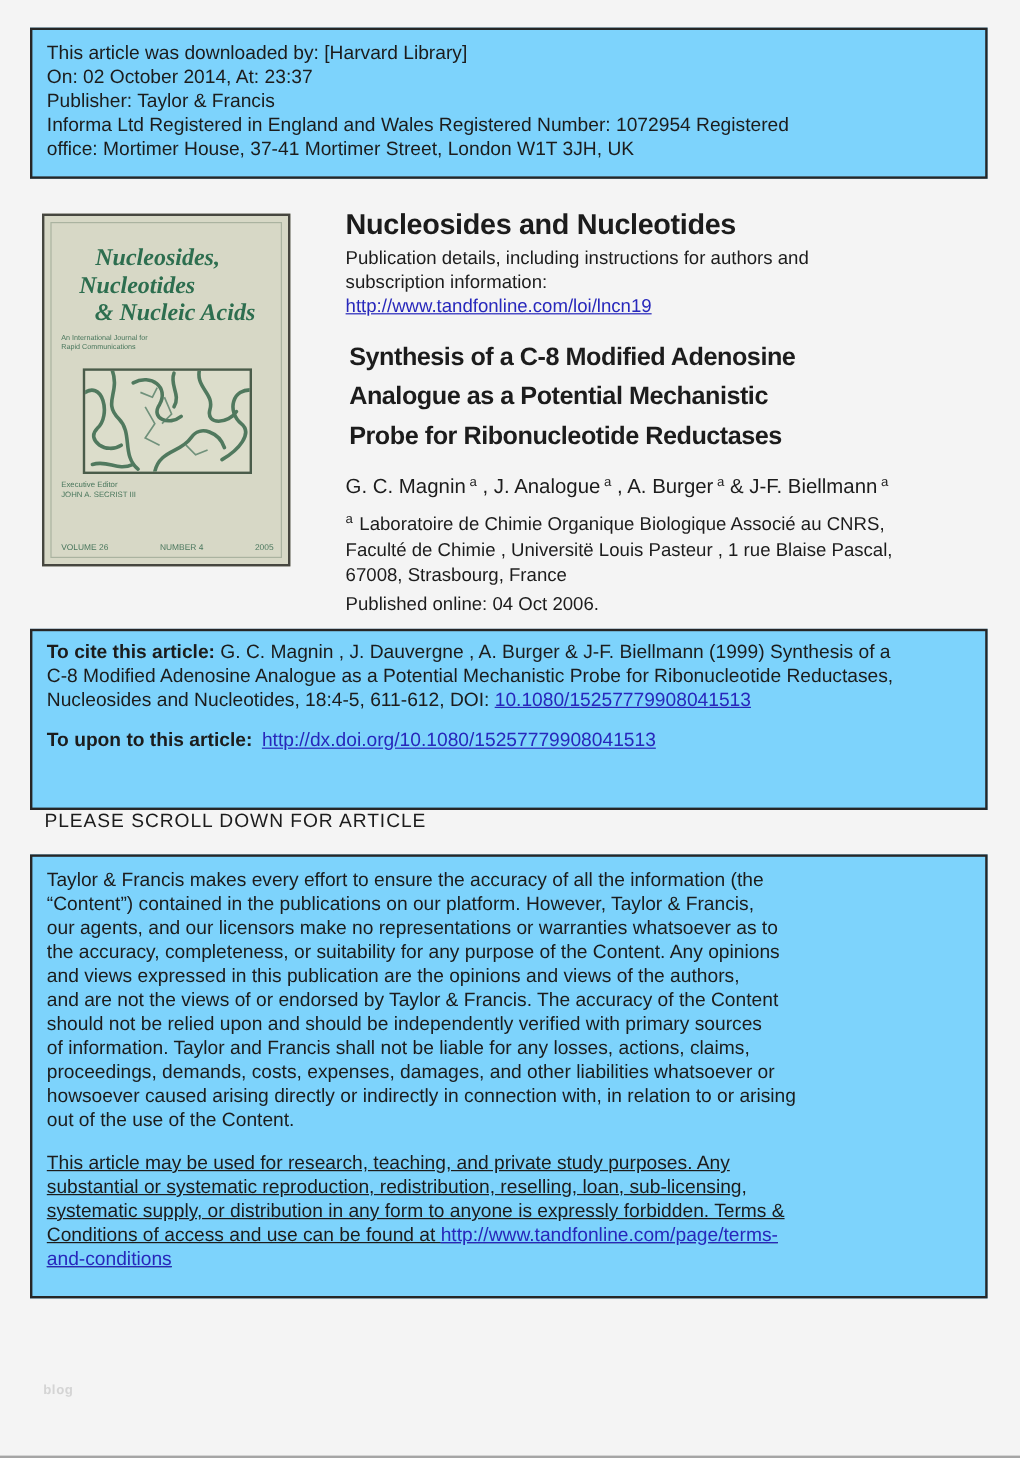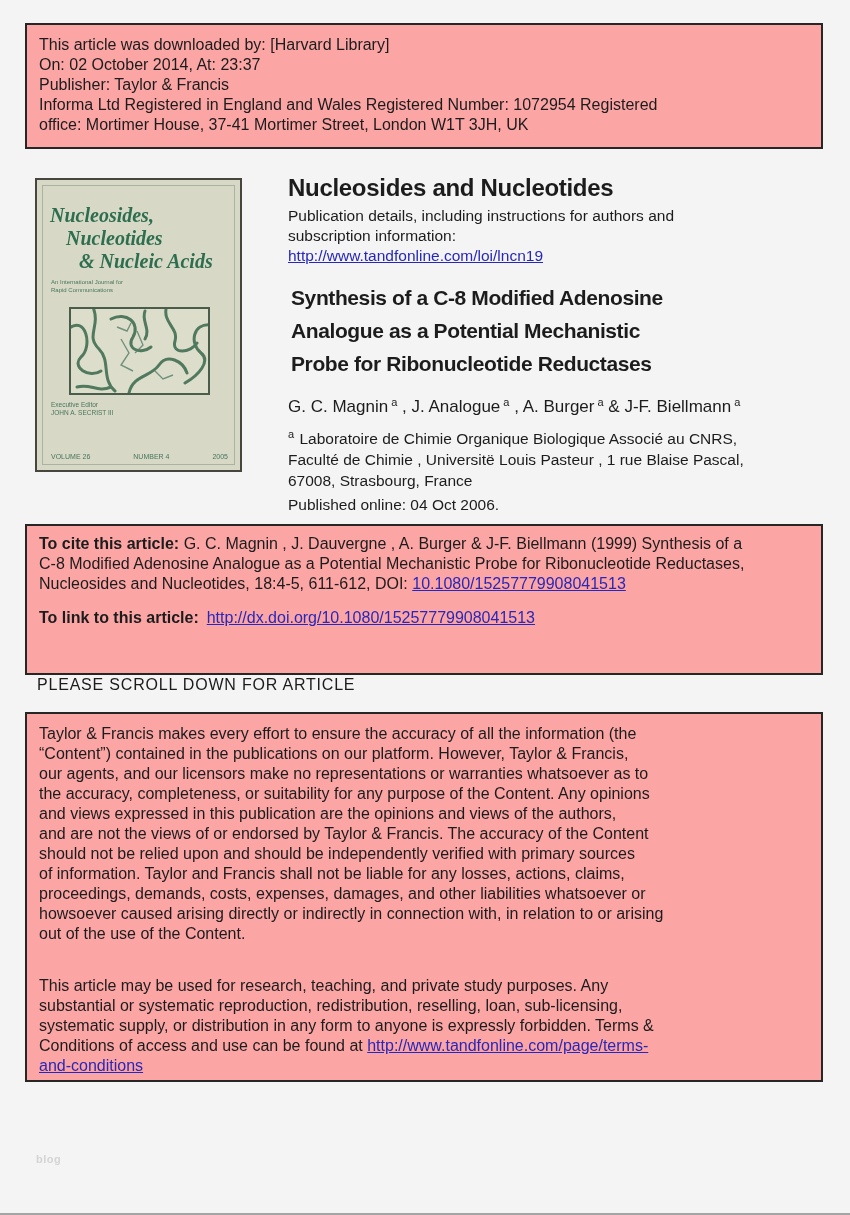--- a/index.html
+++ b/index.html
@@ -5,39 +5,39 @@
   html,body { margin:0; padding:0; background:#e9e9e9; }
   .page {
     position:relative; width:850px; height:1215px; margin:0 auto;
     background:#f4f4f4; color:#1c1c1c;
     font-family:"Liberation Sans", sans-serif;
     box-sizing:border-box; overflow:hidden;
     border-bottom:2px solid #a5a5a5;
   }
   .box {
     position:absolute; left:25px; width:798px; box-sizing:border-box;
-    border:2px solid #262626; background:#fca5a5; padding:8px 12px;
+    border:2px solid #262626; background:#7dd3fc; padding:8px 12px;
   }
   .pre { white-space:pre-line; }
   .top-box { top:23px; height:126px; }
   .top-box p { margin:2px 0 0; font-size:16px; line-height:20px; }
 
   
   .cover {
     position:absolute; left:35px; top:178px; width:207px; height:294px;
     background:#d7d8c6; border:2px solid #46463f; box-sizing:border-box;
   }
   .cover-frame { position:absolute; top:5px; left:5px; right:5px; bottom:5px;
     border:1px solid #aab3a0; }
   .cover-title {
     position:absolute; top:24px; left:13px; margin:0;
     font-family:"Liberation Serif", serif; font-style:italic; font-weight:bold;
     color:#2d6e4f; font-size:20px; line-height:23px; white-space:nowrap;
   }
-  .cover-title .l1 { display:block; }
+  .cover-title .l1 { display:block;text-align:center; }
   .cover-title .l2 { display:block; margin-left:16px; }
   .cover-title .l3 { display:block; margin-left:29px; }
   .cover-subtitle {
     position:absolute; top:99px; left:14px; width:78px; margin:0;
     font-size:6px; line-height:7.5px; color:#4a775d;
   }
   .cover-art {
     position:absolute; left:32px; top:127px; width:141px; height:88px;
     border:2px solid #4a5c4a; background:#dcddcb; box-sizing:border-box;
   }
@@ -70,21 +70,21 @@
   .cite-box p { margin:0; font-size:16px; line-height:20px; }
   .cite-box .second { margin-top:14px; }
   .cite-box .second a { margin-left:8px; }
 
   .scroll-note { position:absolute; left:37px; top:676px; margin:0;
     font-size:16px; letter-spacing:0.8px; color:#1c1c1c; }
 
   
   .disclaimer-box { top:712px; height:370px; padding-top:10px; }
   .disclaimer-box p { margin:0; font-size:16px; line-height:20px; }
-  .disclaimer-box .p2 { margin-top:32px; }
+  .disclaimer-box .p2 { margin-top:16px;text-decoration:underline; }
 
   .watermark { position:absolute; left:36px; top:1153px; margin:0;
     font-size:11px; font-weight:bold; color:#d4d4d4; letter-spacing:0.5px; }
 </style>
 </head>
 <body>
 
 <div class="page">
 
   <div class="box top-box">
@@ -144,21 +144,21 @@
     <p class="affiliation pre"><span class="sup">a</span><span> Laboratoire de Chimie Organique Biologique Associé au CNRS,
 Faculté de Chimie , Universitë Louis Pasteur , 1 rue Blaise Pascal,
 67008, Strasbourg, France</span></p>
     <p class="published">Published online: 04 Oct 2006.</p>
   </div>
 
   <div class="box cite-box">
     <p class="pre"><b>To cite this article:</b><span> G. C. Magnin , J. Dauvergne , A. Burger &amp; J-F. Biellmann (1999) Synthesis of a
 C-8 Modified Adenosine Analogue as a Potential Mechanistic Probe for Ribonucleotide Reductases,
 Nucleosides and Nucleotides, 18:4-5, 611-612, DOI: </span><a class="link">10.1080/15257779908041513</a></p>
-    <p class="second"><b>To link to this article:</b><a class="link">http://dx.doi.org/10.1080/15257779908041513</a></p>
+    <p class="second"><b>To upon to this article:</b><a class="link">http://dx.doi.org/10.1080/15257779908041513</a></p>
   </div>
 
   <p class="scroll-note">PLEASE SCROLL DOWN FOR ARTICLE</p>
 
   <div class="box disclaimer-box">
     <p class="pre">Taylor &amp; Francis makes every effort to ensure the accuracy of all the information (the
 “Content”) contained in the publications on our platform. However, Taylor &amp; Francis,
 our agents, and our licensors make no representations or warranties whatsoever as to
 the accuracy, completeness, or suitability for any purpose of the Content. Any opinions
 and views expressed in this publication are the opinions and views of the authors,

